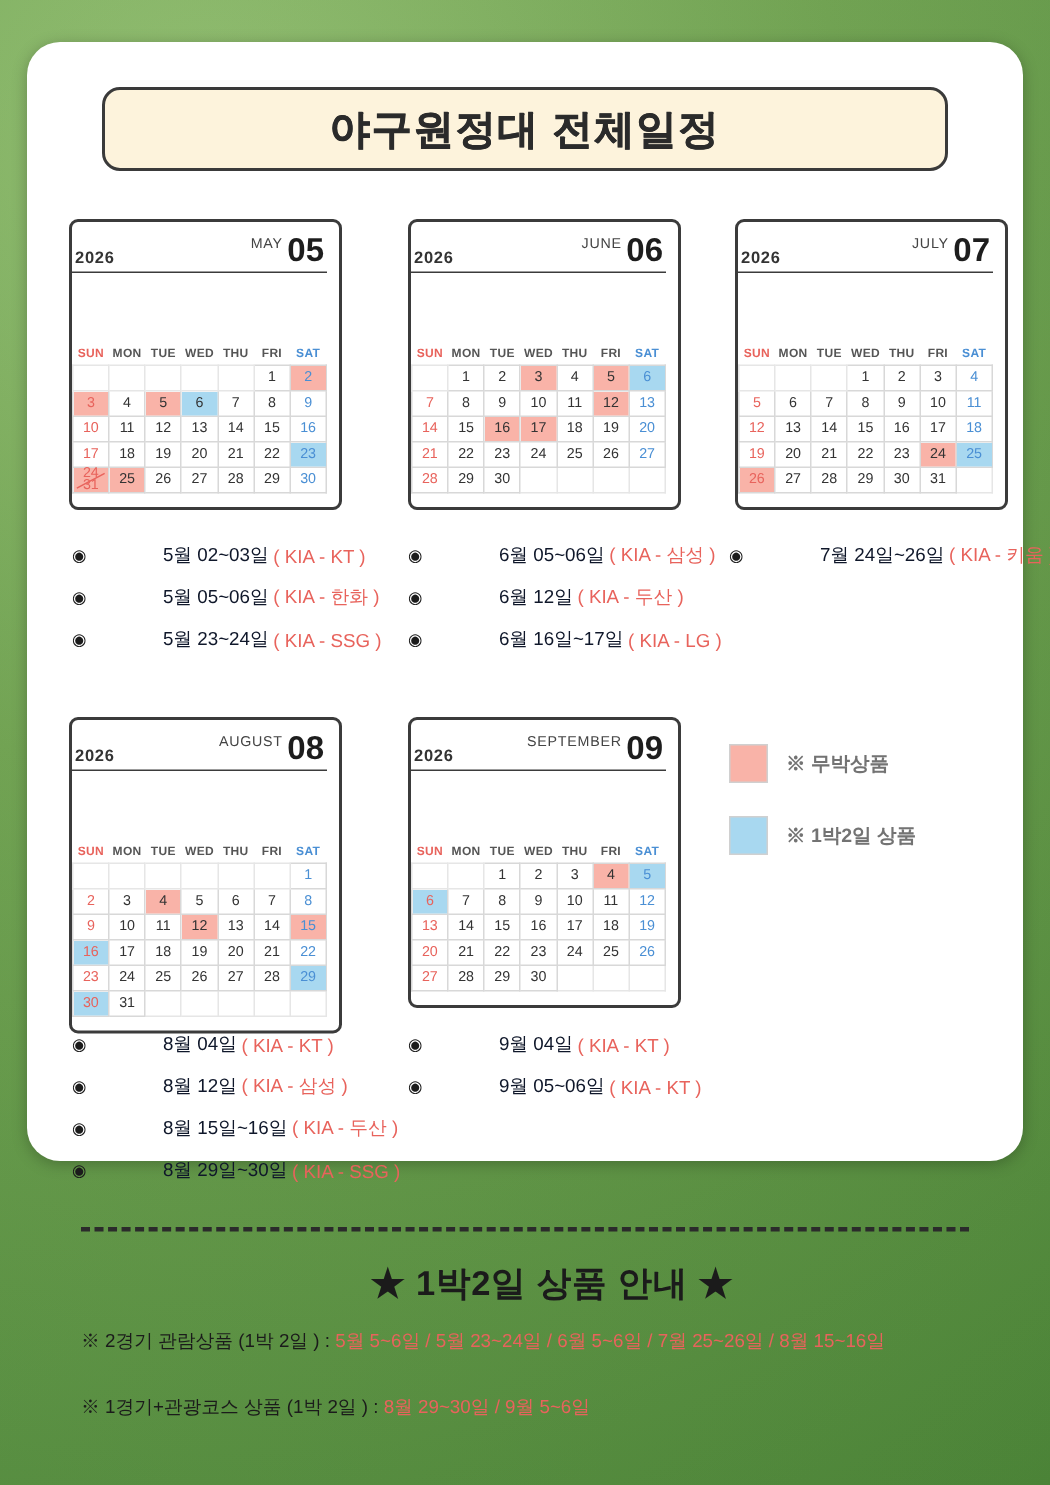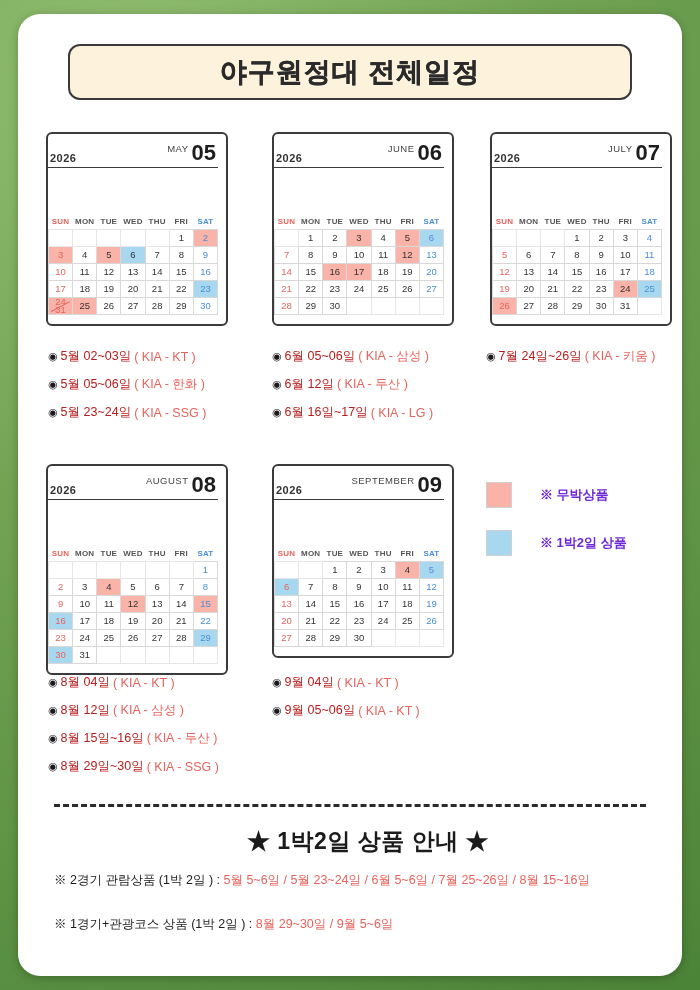--- a/index.html
+++ b/index.html
@@ -8,22 +8,22 @@
     width:700px; height:990px;
     font-family:"Liberation Sans", sans-serif;
     background:
       linear-gradient(135deg, rgba(255,255,255,0.05) 0%, rgba(0,0,0,0.05) 100%),
       radial-gradient(circle at 20% 10%, #8dbb6b 0%, #6ea24e 40%, #4f8a3a 100%);
     position:relative;
     overflow:hidden;
   }
   .page {
     position:absolute;
-    left:18px; top:14px;
-    width:664px; height:962px;
+    left:18px; top:28px;
+    width:664px; height:746px;
     background:#ffffff;
     border-radius:22px;
     box-shadow:0 2px 10px rgba(0,0,0,0.25);
     padding:0;
     text-decoration:underline;
   }
   .title-box {
     position:absolute;
     left:50px; top:30px;
     width:564px; height:56px;
@@ -87,31 +87,31 @@
     content:"";
     position:absolute; left:1px; right:1px; top:50%;
     border-top:1px solid #e8635c;
     transform:rotate(-28deg);
   }
 
   
   .sched { position:absolute; font-size:12.5px; color:#222; white-space:nowrap; }
   .sched .row { margin-bottom:11px; display:flex; align-items:center; gap:3px; }
   .sched .bullet { color:#1b1b1b; font-size:11px; }
-  .sched .date { color:#b91c1c; }
+  .sched .date { color:#0f172a;margin-left:48px; }
   .sched .team { color:#e8635c; }
 
   
   .legend { position:absolute; left:468px; top:468px; width:200px; }
   .legend .lrow { display:flex; align-items:center; margin-bottom:22px; }
   .sw { width:26px; height:26px; border:1px solid #d0d0d0; }
   .sw.pink { background:#f9b3a8; }
   .sw.blue { background:#a8d8f0; }
   .sw.split { background:linear-gradient(to right,#f9b3a8 0 50%, #a8d8f0 50% 100%); }
-  .legend .ltext { margin-left:28px; font-size:13px; font-weight:bold; color:#6d28d9; }
+  .legend .ltext { margin-left:12px; font-size:13px; font-weight:bold; color:#737373; }
 
   
   .divider {
     position:absolute; left:36px; top:790px; width:592px;
     border-top:3px dashed #2b2b2b;
   }
 
   
   .notice-title {
     position:absolute; left:0; right:0; top:812px;

